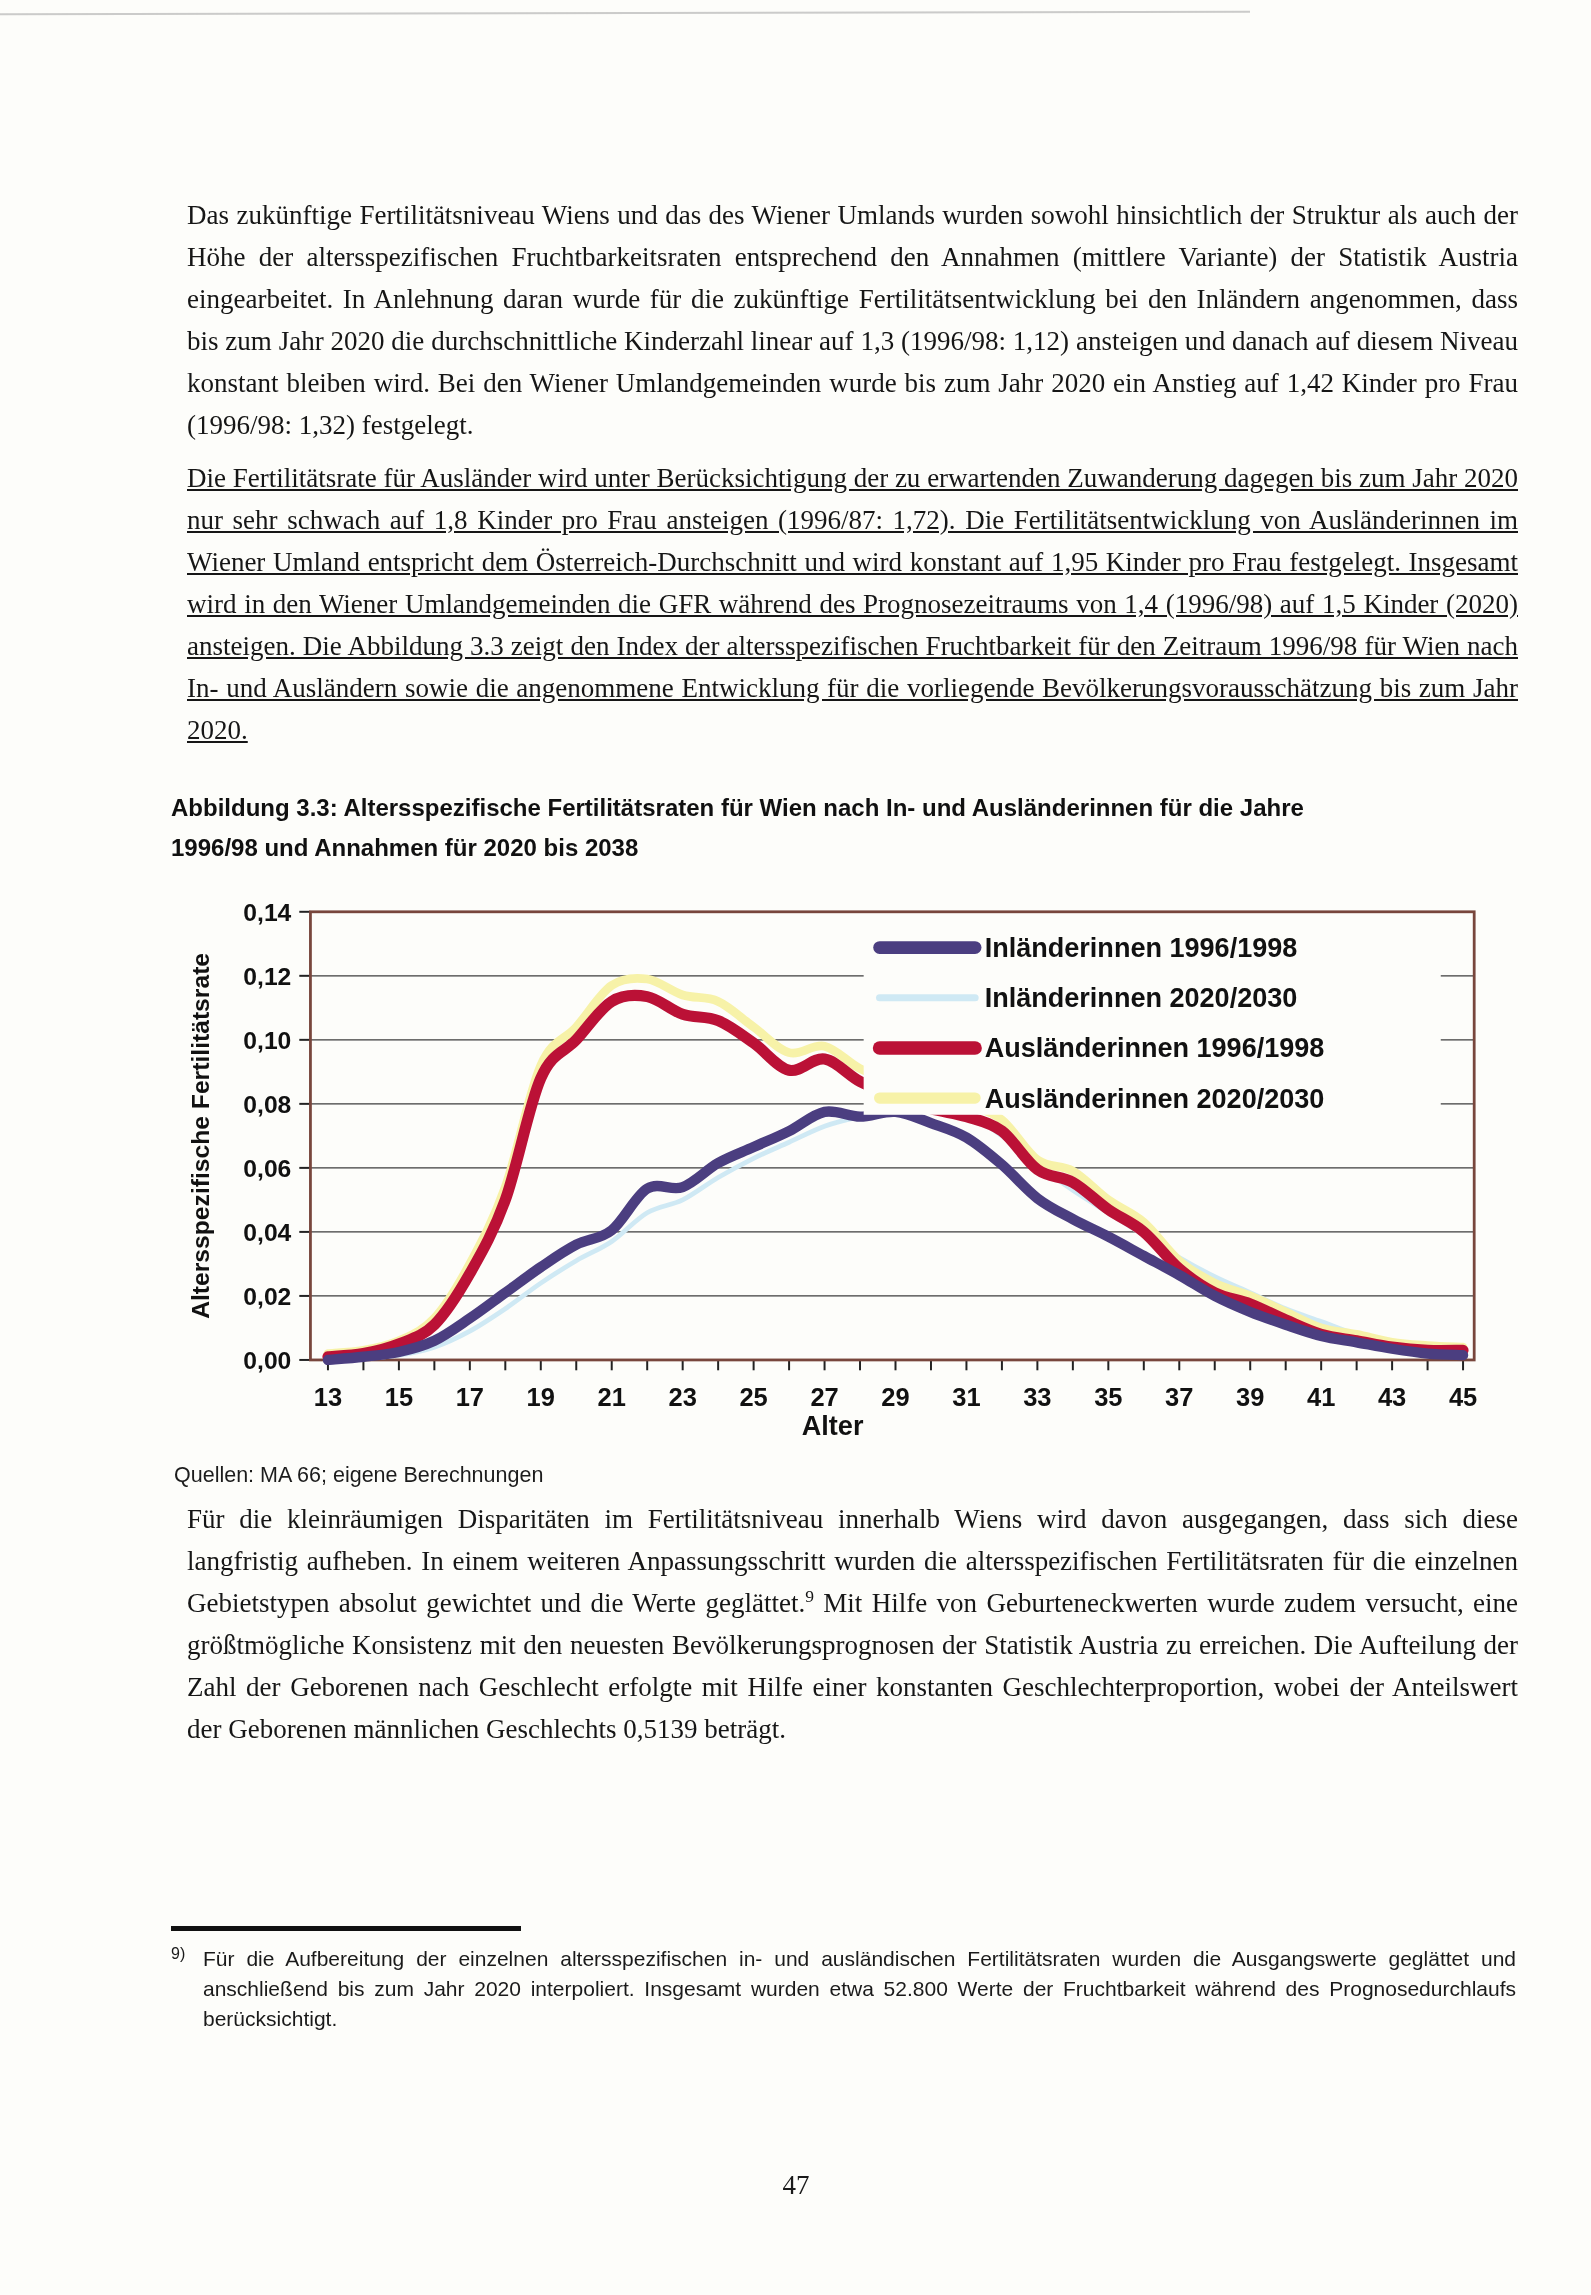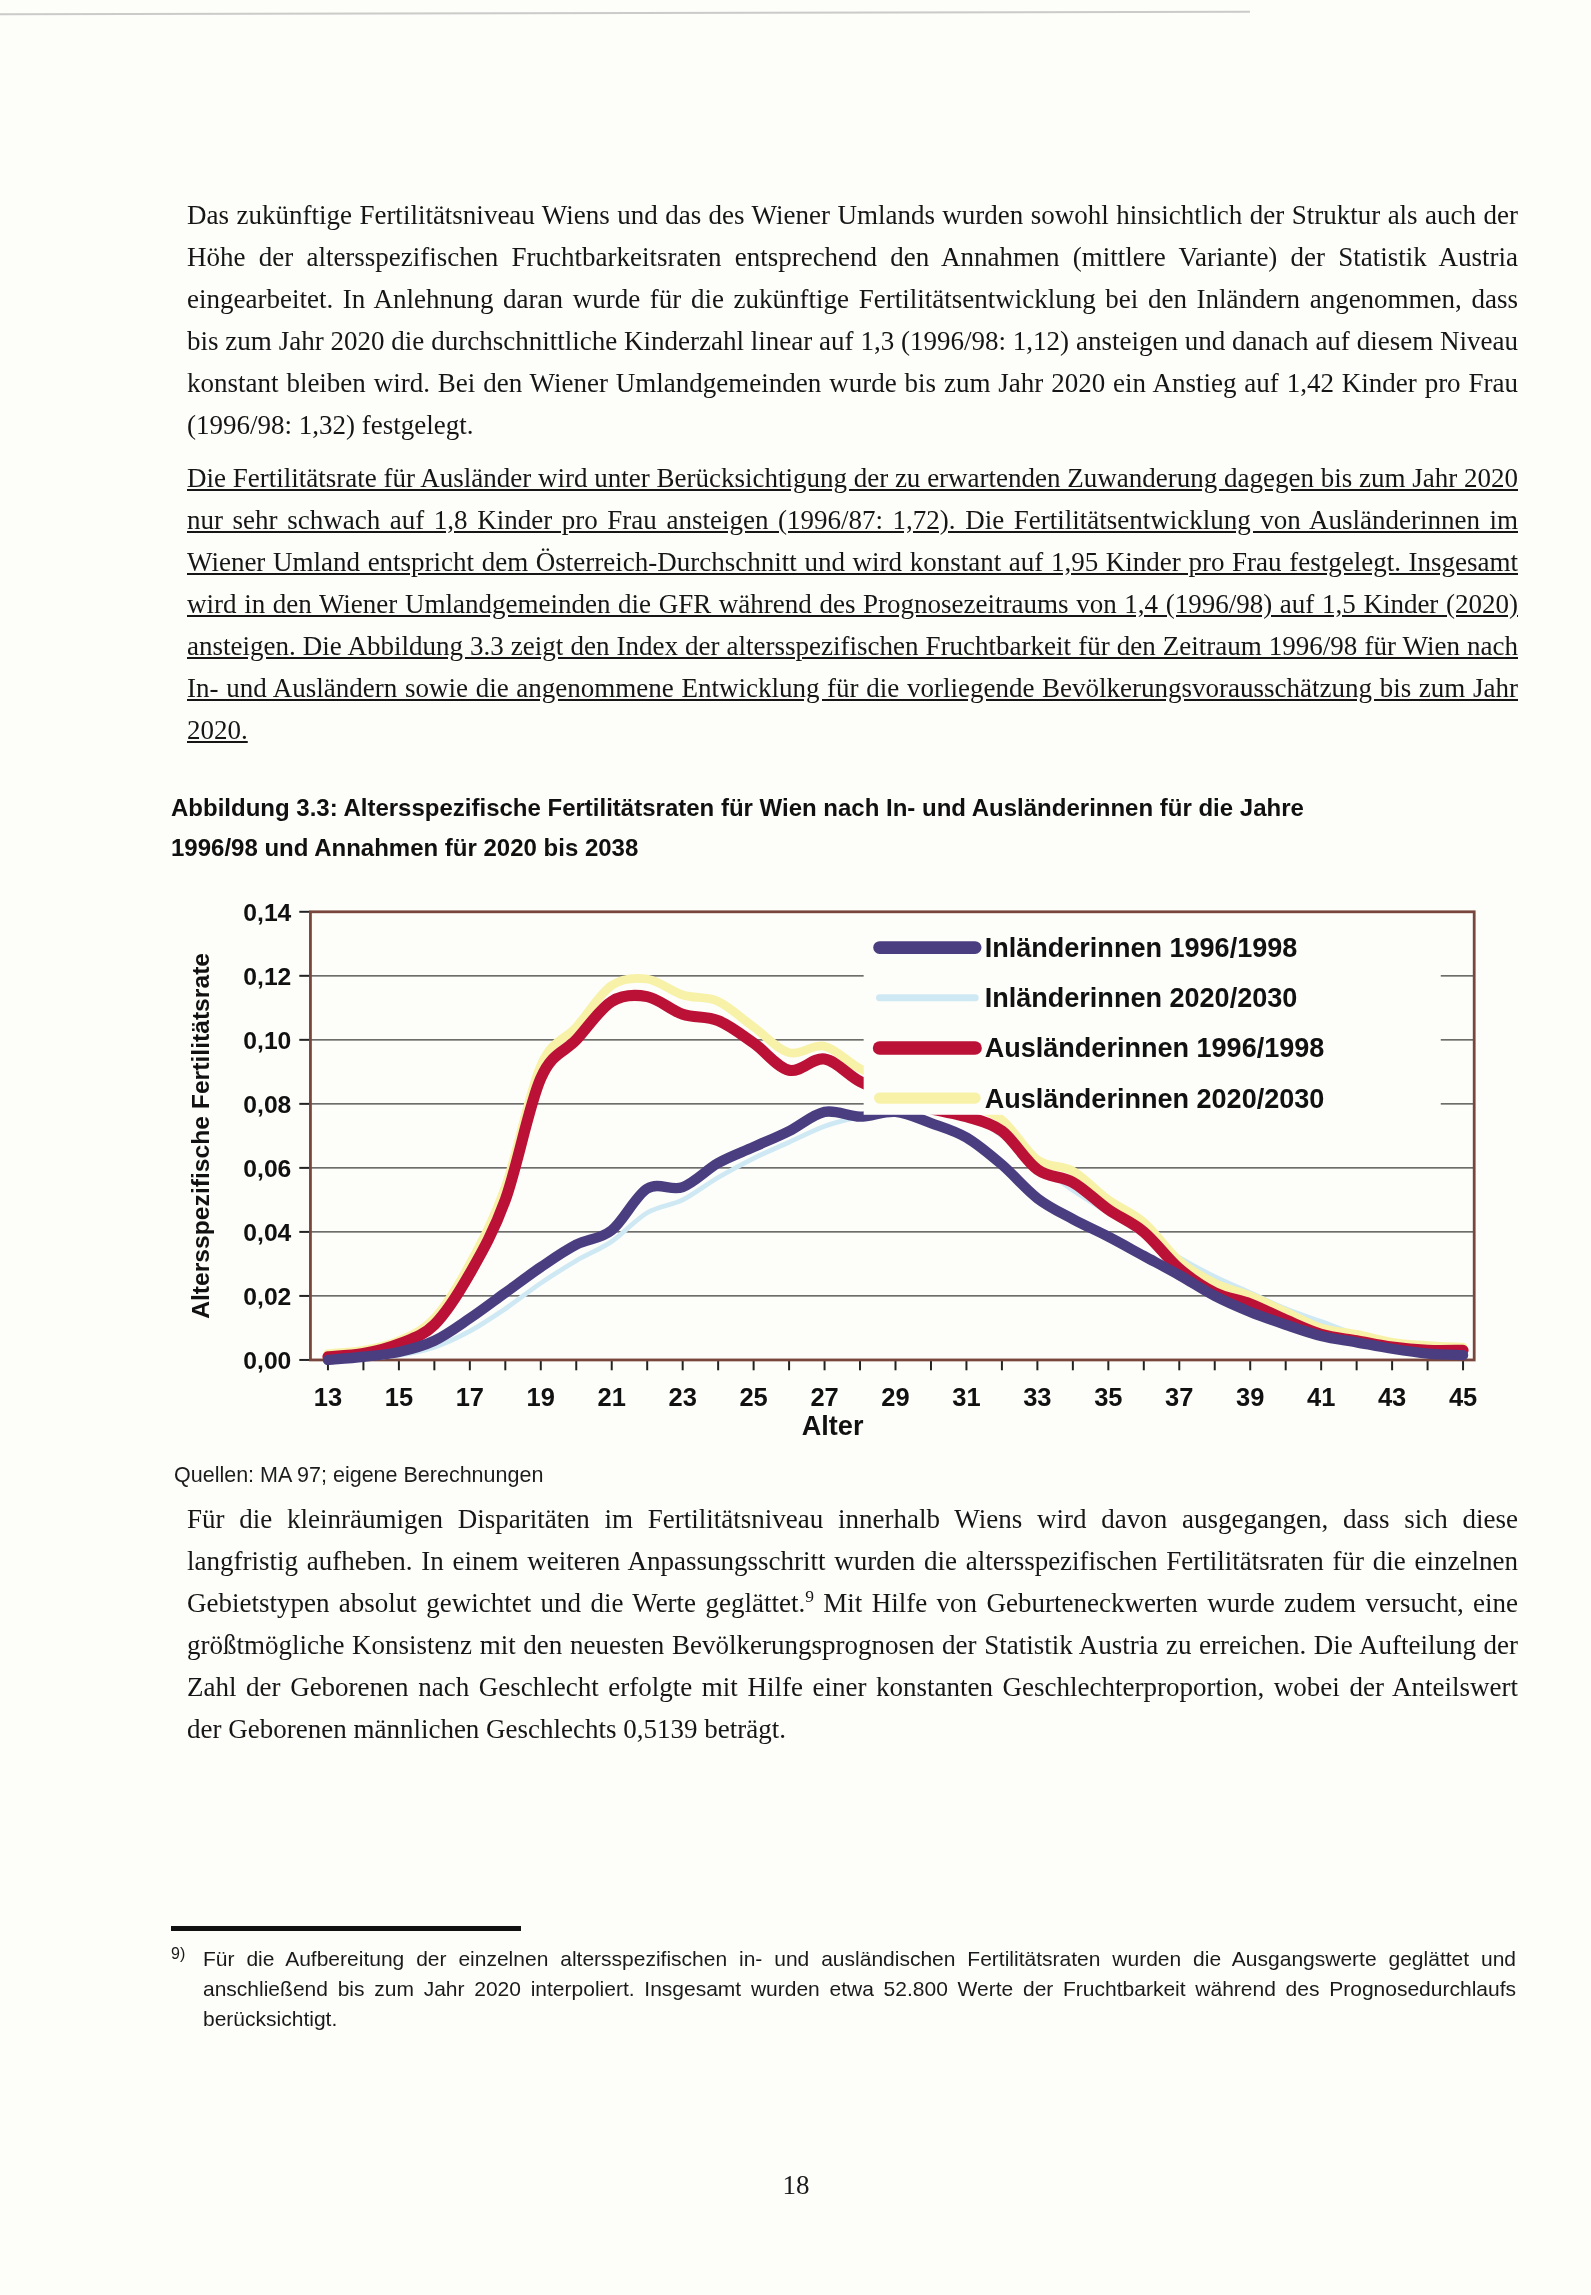--- a/index.html
+++ b/index.html
@@ -157,30 +157,30 @@
           <line x1="1105" y1="226" x2="1225" y2="226" stroke="#bb1136" stroke-width="17" stroke-linecap="round"></line>
           <text x="1237" y="238" font-size="34">Ausländerinnen 1996/1998</text>
           <line x1="1105" y1="289" x2="1225" y2="289" stroke="#f7f2a8" stroke-width="14" stroke-linecap="round"></line>
           <text x="1237" y="301" font-size="34">Ausländerinnen 2020/2030</text>
         </g>
         <text transform="translate(262 336.5) rotate(-90)" text-anchor="middle" font-size="31">Altersspezifische Fertilitätsrate</text>
         <text x="1046" y="712" text-anchor="middle" font-size="34">Alter</text>
       </svg>
   </figure>
 
-  <div class="fig-source">Quellen: MA 97; eigene Berechnungen</div>
+  <div class="fig-source">Quellen: MA 66; eigene Berechnungen</div>
 
   <p class="body-par" id="p3">
     <span>Für die kleinräumigen Disparitäten im Fertilitätsniveau innerhalb Wiens wird davon ausgegangen, dass sich diese langfristig aufheben. In einem weiteren Anpassungsschritt wurden die altersspezifischen Fertilitätsraten für die einzelnen Gebietstypen absolut gewichtet und die Werte geglättet.</span><sup>9</sup>
     <span>Mit Hilfe von Geburteneckwerten wurde zudem versucht, eine größtmögliche Konsistenz mit den neuesten Bevölkerungsprognosen der Statistik Austria zu erreichen. Die Aufteilung der Zahl der Geborenen nach Geschlecht erfolgte mit Hilfe einer konstanten Geschlechterproportion, wobei der Anteilswert der Geborenen männlichen Geschlechts 0,5139 beträgt.</span>
   </p>
 
   <div class="footnote-rule"></div>
 
   <div class="footnote">
     <span class="fn-marker">9)</span>
     <span>Für die Aufbereitung der einzelnen altersspezifischen in- und ausländischen Fertilitätsraten wurden die Ausgangswerte geglättet und anschließend bis zum Jahr 2020 interpoliert. Insgesamt wurden etwa 52.800 Werte der Fruchtbarkeit während des Prognosedurchlaufs berücksichtigt.</span>
   </div>
 
-  <div class="page-number">18</div>
+  <div class="page-number">47</div>
 
 </div>
 
 
 </body></html>

